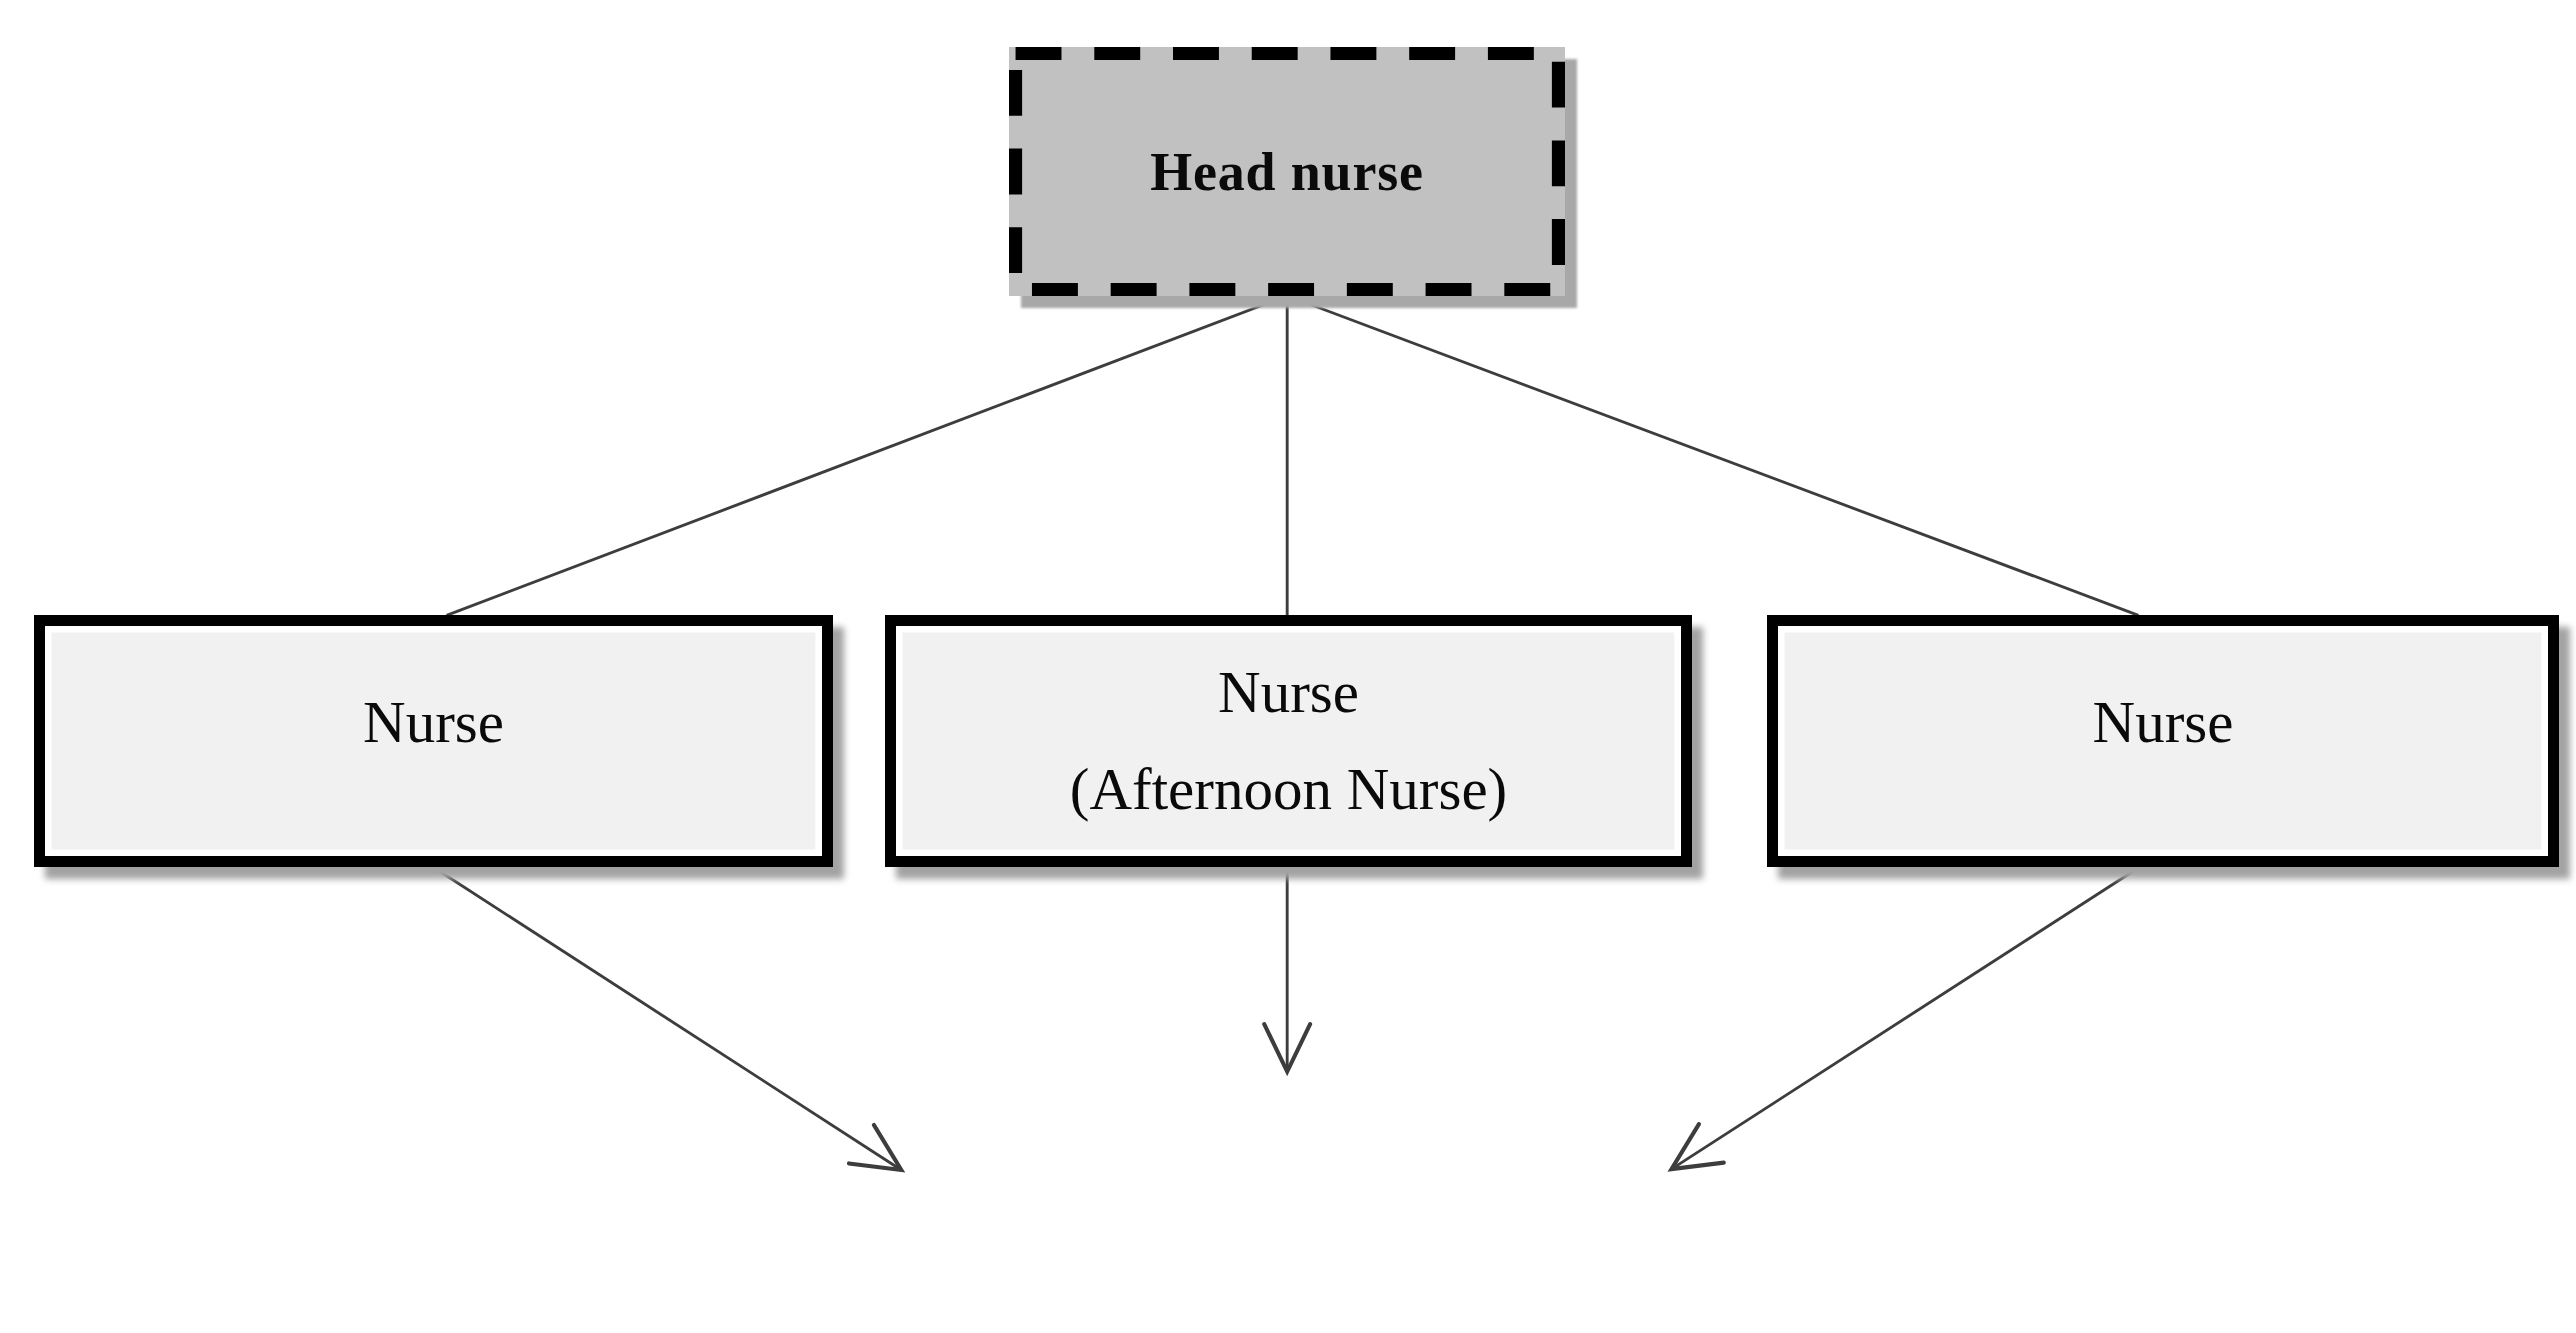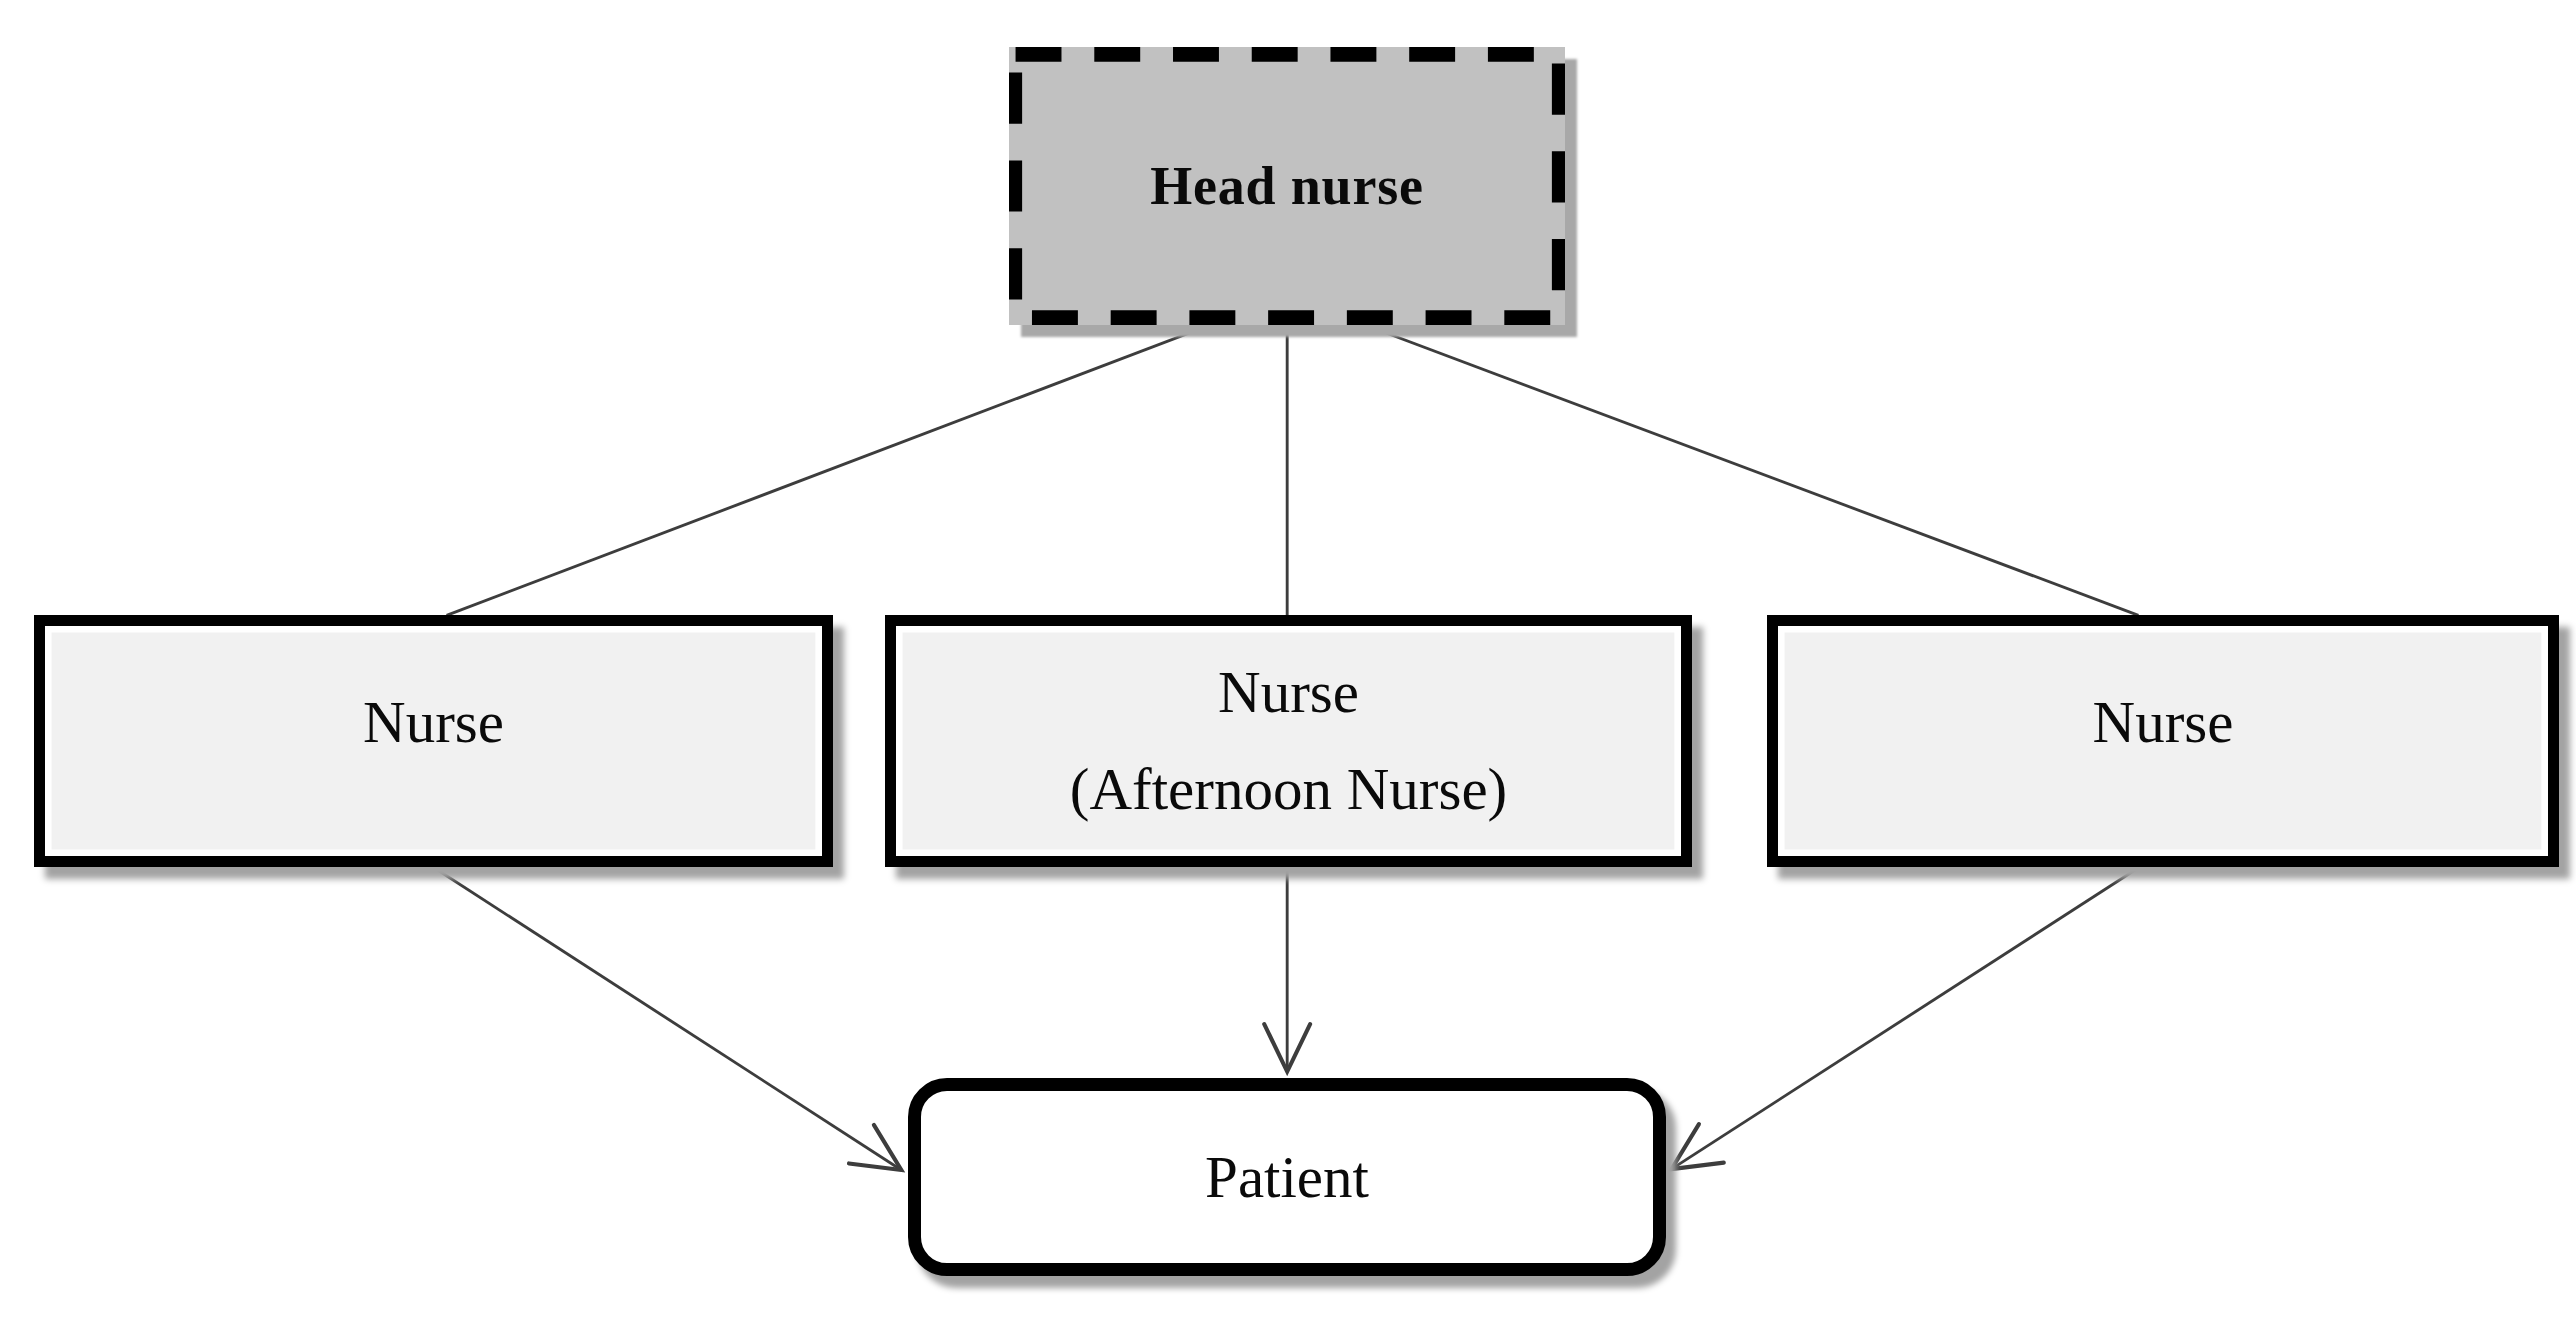--- a/index.html
+++ b/index.html
@@ -32,21 +32,21 @@
     justify-content: center;
     text-align: center;
     color: #0a0a0a;
     z-index: 2;
   }
   
   .node-head {
     left: 1009px;
     top: 47px;
     width: 556px;
-    height: 278px;
+    height: 249px;
     background: #c1c1c1;
     box-shadow: 11.5px 11.5px 2.5px #a8a8a8;
   }
   .dash-border {
     position: absolute;
     left: 0;
     top: 0;
     width: 100%;
     height: 100%;
   }
@@ -125,18 +125,15 @@
 
   <div class="node node-nurse nurse-afternoon">
     <span class="line1">Nurse</span>
     <span class="line2">(Afternoon Nurse)</span>
   </div>
 
   <div class="node node-nurse nurse-night">
     <span class="line1">Nurse</span>
   </div>
 
-  <div class="node node-patient">
-    <span class="label">Patient</span>
-  </div>
 
 </div>
 
 
 </body></html>

